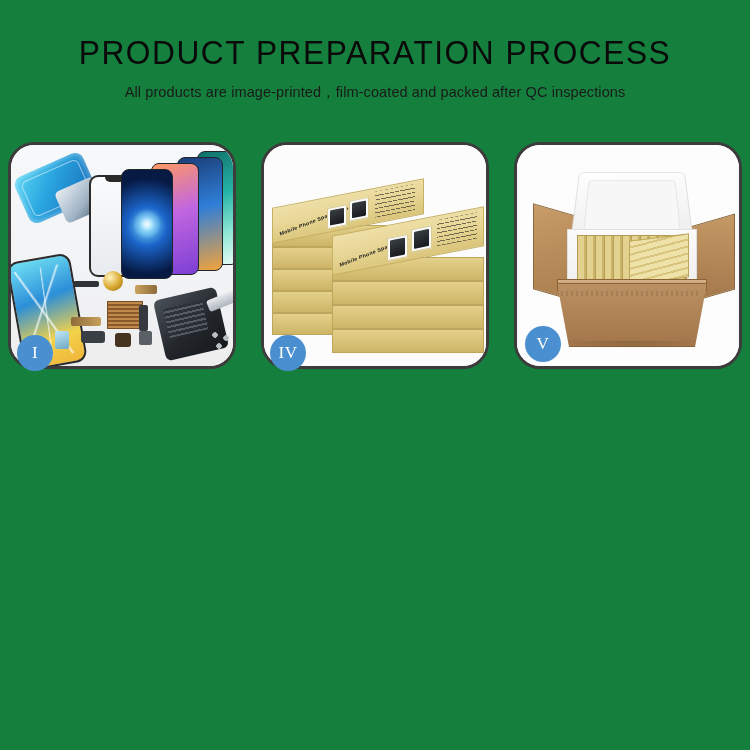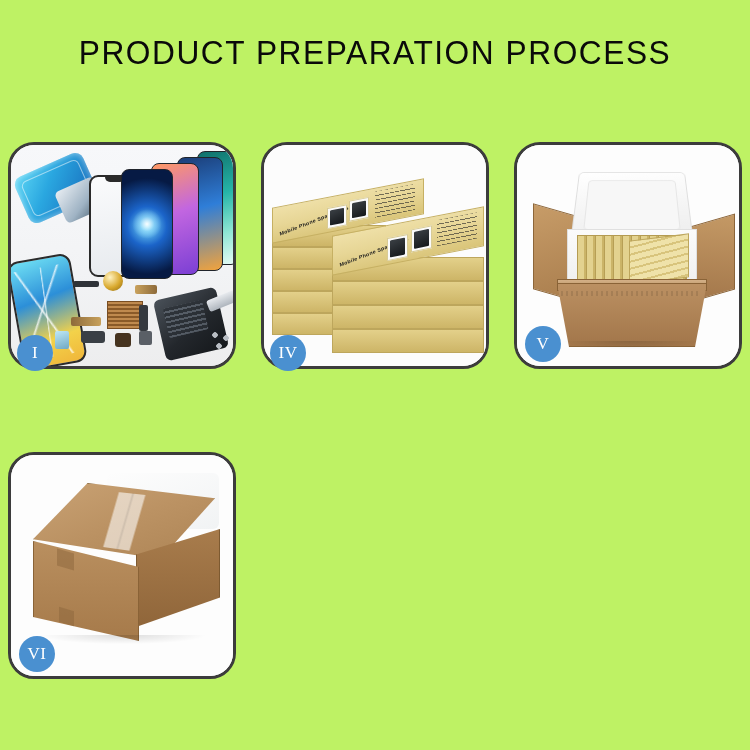--- a/index.html
+++ b/index.html
@@ -5,21 +5,21 @@
   html, body {
     margin: 0; padding: 0;
     width: 750px; height: 750px;
     background: #ffffff;
     font-family: "Liberation Sans", sans-serif;
     overflow: hidden;
   }
   #page {
     position: relative;
     width: 750px; height: 750px;
-    background: #bef264;
+    background: #15803d;
   }
 
   
   .header { position: absolute; top: 0; left: 0; width: 750px; text-align: center; }
   .title {
     margin: 0;
     padding-top: 36px;
     font-family: "Liberation Sans Narrow", "Liberation Sans", sans-serif;
     font-size: 33px;
     font-weight: 500;
@@ -405,20 +405,21 @@
     background: radial-gradient(ellipse at 50% 0%, rgba(0,0,0,.13), transparent 72%);
   }
 </style>
 </head>
 <body>
 
 <div id="page">
 
   <div class="header">
     <h1 class="title">PRODUCT PREPARATION PROCESS</h1>
+    <p class="subtitle">All products are image-printed，film-coated and packed after QC inspections</p>
   </div>
 
   <div class="grid">
 
     <div class="panel">
       <div class="panel-stage p1">
         <div class="adh"></div>
         <div class="adh2"></div>
         <div class="glass"></div>
         <div class="scr scr-d"></div>
@@ -494,29 +495,15 @@
         <div class="v-contents"></div>
         <div class="v-contents2"></div>
         <div class="v-carton-lip"></div>
         <div class="v-carton"></div>
         <div class="v-ripple"></div>
         <div class="v-shadow"></div>
       </div>
       <div class="badge inset">V</div>
     </div>
 
-    <div class="panel">
-      <div class="panel-stage p6">
-        <div class="c6-bgwhite"></div>
-        <div class="c6-top"></div>
-        <div class="c6-seam"></div>
-        <div class="c6-tape"></div>
-        <div class="c6-side"></div>
-        <div class="c6-front"></div>
-        <div class="c6-label a"></div>
-        <div class="c6-label b"></div>
-        <div class="c6-shadow"></div>
-      </div>
-      <div class="badge inset">VI</div>
-    </div>
 
   </div>
 </div>
 
 </body></html>

